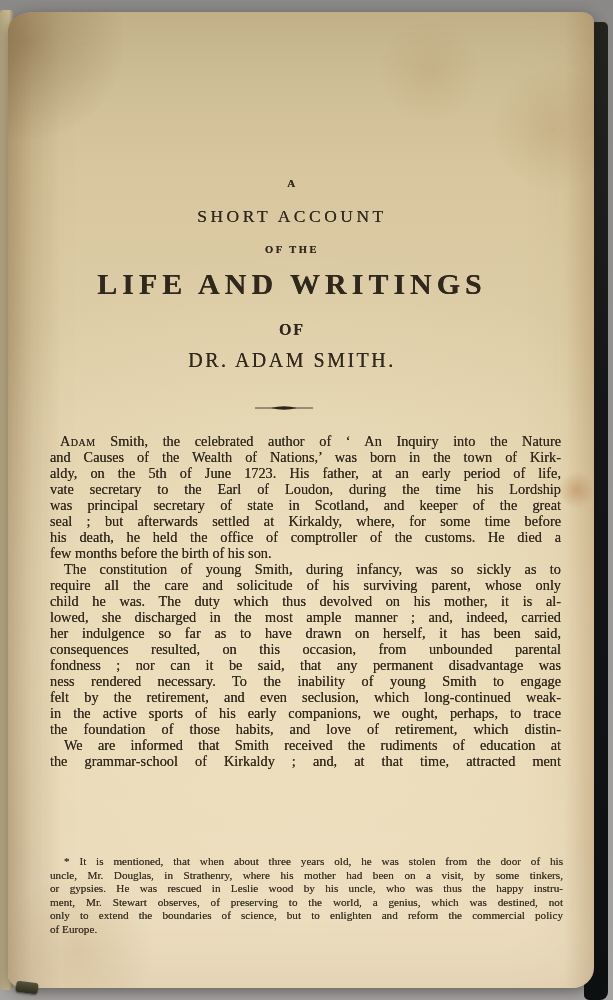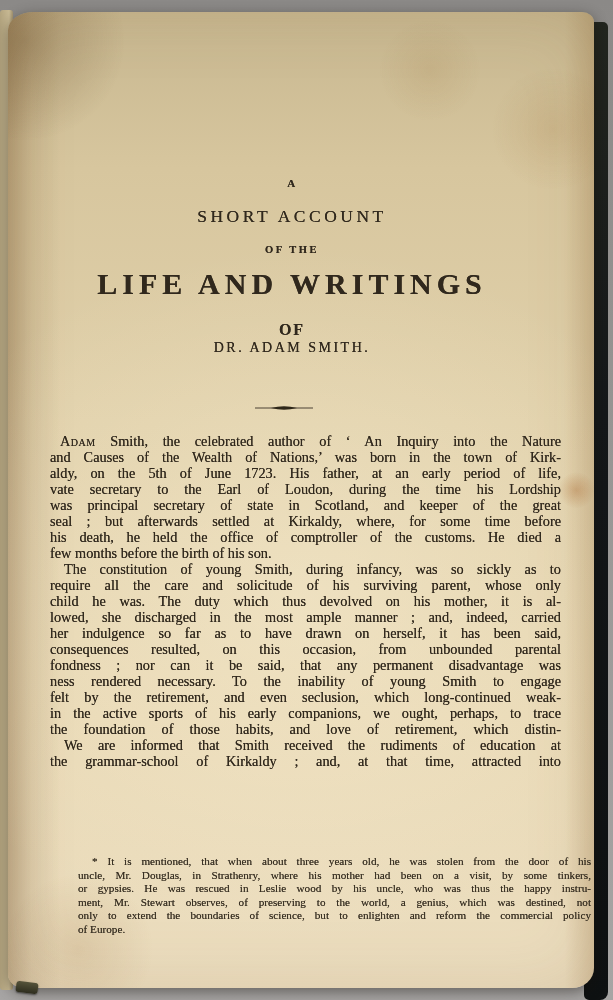--- a/index.html
+++ b/index.html
@@ -53,37 +53,36 @@
     transform:rotate(7deg);box-shadow:0 1px 2px rgba(0,0,0,.5);
   }
 
   .ink{color:#30281d;text-shadow:0 0 .5px rgba(48,40,28,.85);}
   .title-block{position:absolute;left:24px;top:165px;width:520px;text-align:center;}
   .t-a{font-size:11px;line-height:12px;letter-spacing:1.5px;font-weight:bold;}
   .t-short{font-size:17.5px;line-height:20px;letter-spacing:3.5px;margin-top:17px;}
   .t-ofthe{font-size:10.5px;line-height:12px;letter-spacing:2.5px;margin-top:18px;font-weight:bold;}
   .t-life{font-size:30px;line-height:34px;letter-spacing:5px;margin-top:11px;font-weight:bold;}
   .t-of{font-size:16px;line-height:12px;letter-spacing:2px;margin-top:23px;font-weight:bold;}
-  .t-dr{font-size:14px;line-height:24px;letter-spacing:2.5px;}
+  .t-dr{font-size:20px;line-height:24px;letter-spacing:2.5px;margin-top:12px;}
 
   .divider{position:absolute;left:247px;top:386px;width:58px;height:8px;}
 
   .body-text{
     position:absolute;left:42px;top:421px;width:511px;
     font-size:14.3px;line-height:16px;
   }
   .bline{text-align:justify;text-align-last:justify;white-space:normal;}
   .bline.lastline{text-align-last:left;}
   .sc{font-variant:small-caps;letter-spacing:.5px;}
 
   .footnote{
     position:absolute;left:42px;top:843px;width:513px;
     font-size:11.2px;line-height:13.6px;color:#383023;
     text-shadow:0 0 .4px rgba(56,48,35,.8);
-    margin-left:28px;
   }
 </style>
 </head>
 <body>
 
 <div class="stage">
 
   <div class="cover-strip"></div>
   <div class="under-page"></div>
   <div class="left-page-edge"></div>
@@ -125,21 +124,21 @@
           <div class="bline">her indulgence so far as to have drawn on herself, it has been said,</div>
           <div class="bline">consequences resulted, on this occasion, from unbounded parental</div>
           <div class="bline">fondness ; nor can it be said, that any permanent disadvantage was</div>
           <div class="bline">ness rendered necessary.  To the inability of young Smith to engage</div>
           <div class="bline">felt by the retirement, and even seclusion, which long-continued weak-</div>
           <div class="bline">in the active sports of his early companions, we ought, perhaps, to trace</div>
           <div class="bline">the foundation of those habits, and love of retirement, which distin-</div>
         </div>
         <div>
           <div class="bline" style="padding-left: 14px;">We are informed that Smith received the rudiments of education at</div>
-          <div class="bline">the grammar-school of Kirkaldy ; and, at that time, attracted into</div>
+          <div class="bline">the grammar-school of Kirkaldy ; and, at that time, attracted ment</div>
         </div>
       </div>
 
     <div class="footnote" id="footnote">
         <div class="bline" style="padding-left: 14px;">* It is mentioned, that when about three years old, he was stolen from the door of his</div>
         <div class="bline">uncle, Mr. Douglas, in Strathenry, where his mother had been on a visit, by some tinkers,</div>
         <div class="bline">or gypsies.  He was rescued in Leslie wood by his uncle, who was thus the happy instru-</div>
         <div class="bline">ment, Mr. Stewart observes, of preserving to the world, a genius, which was destined, not</div>
         <div class="bline">only to extend the boundaries of science, but to enlighten and reform the commercial policy</div>
         <div class="bline lastline">of Europe.</div>

